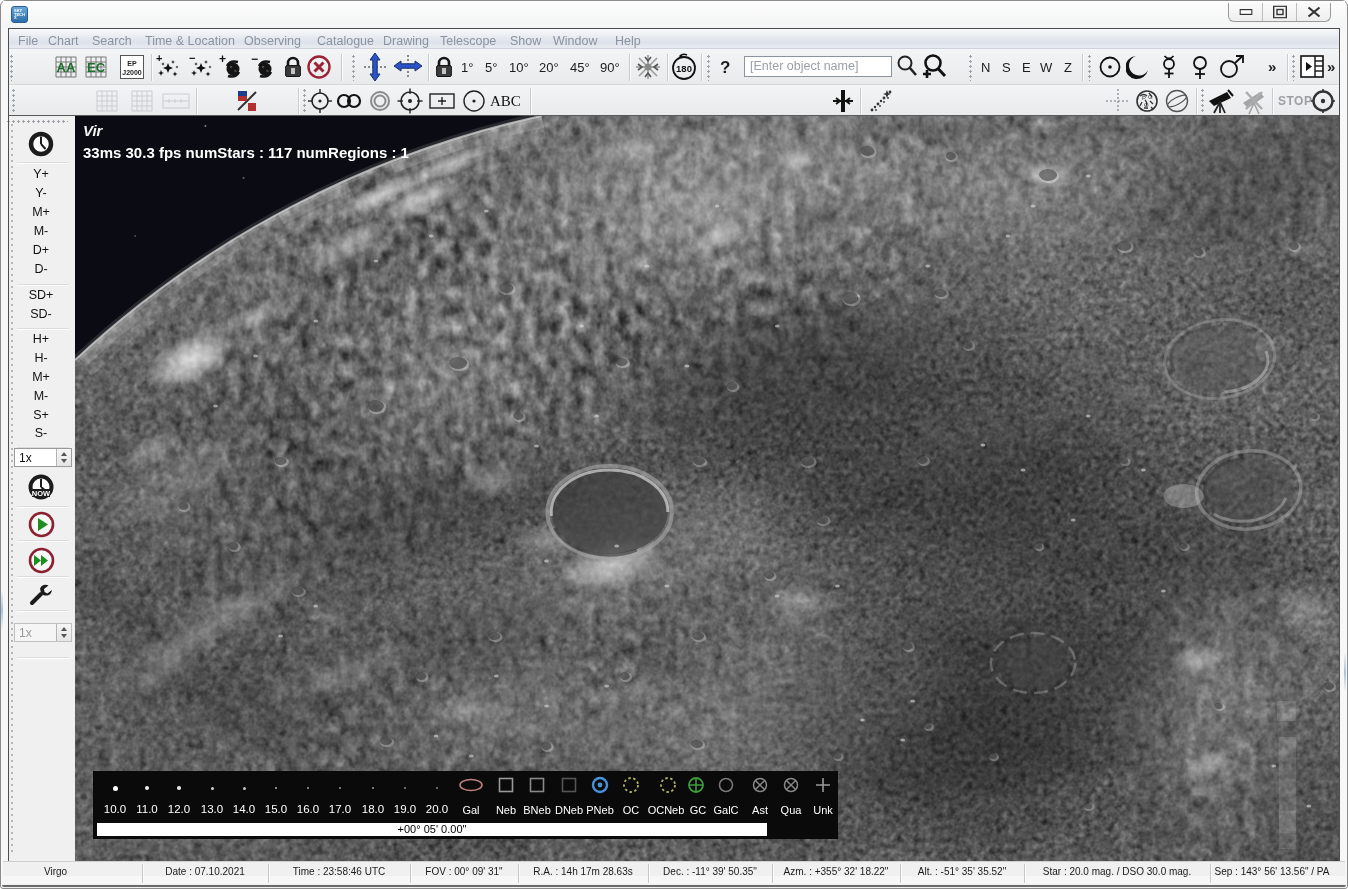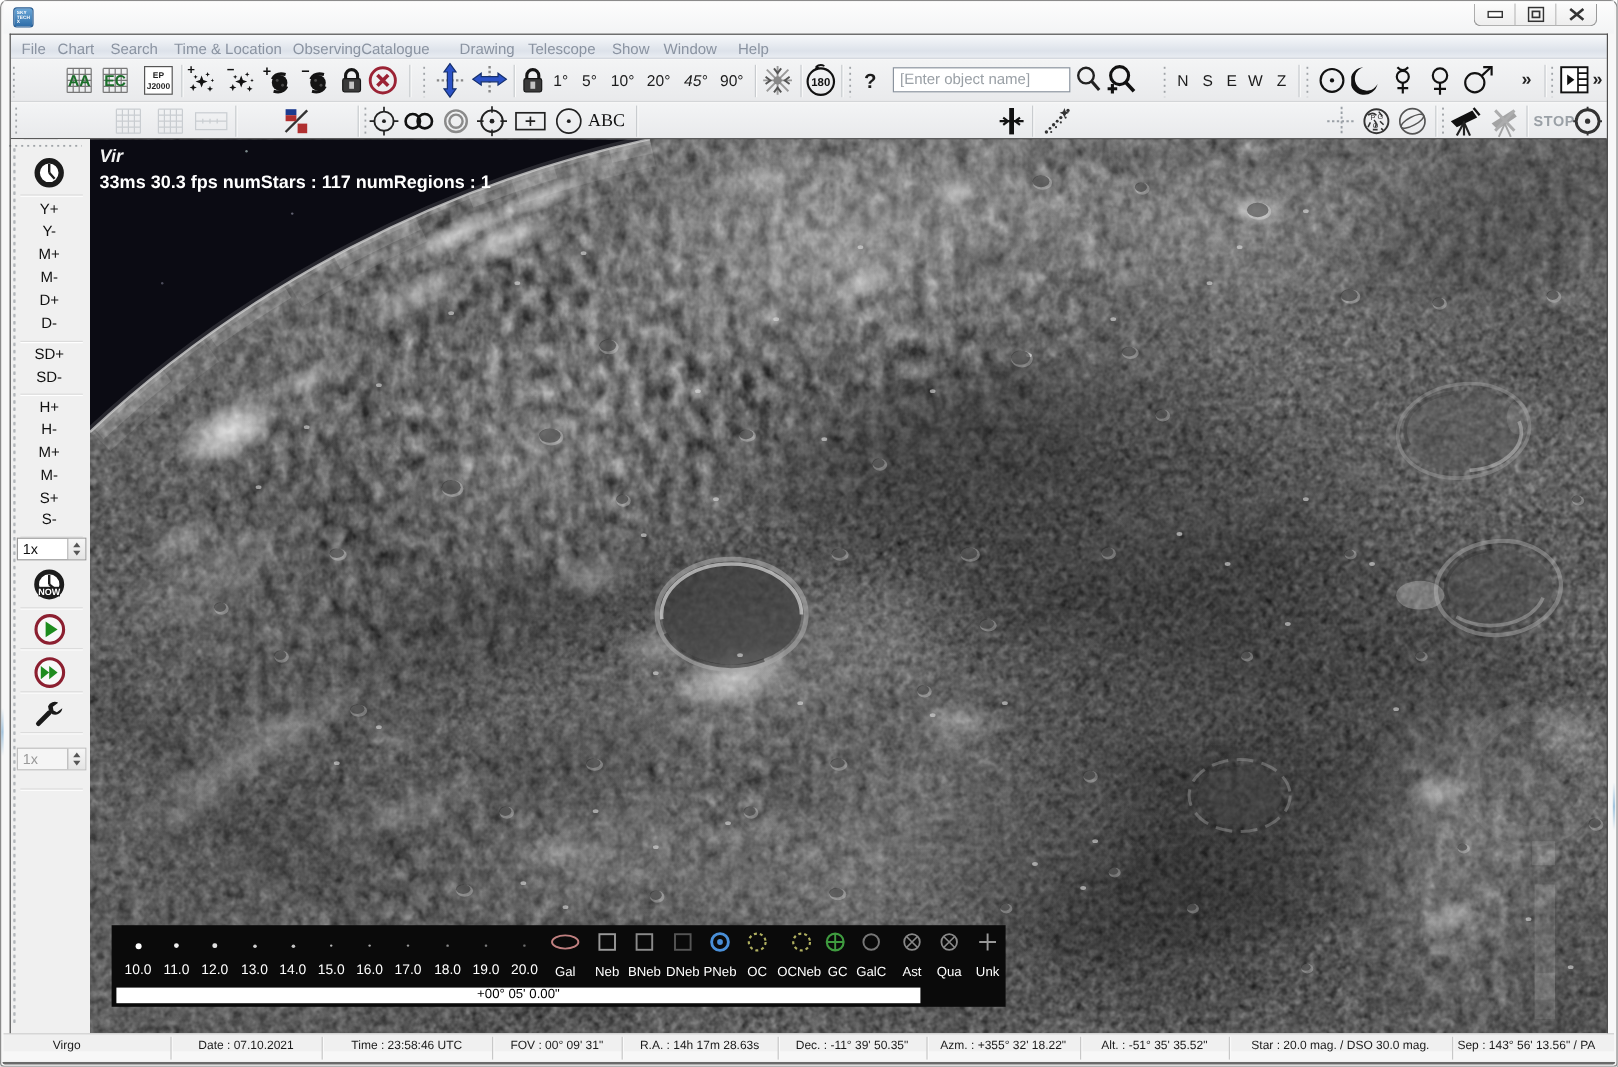--- a/index.html
+++ b/index.html
@@ -70,21 +70,21 @@
         </svg>
       </div>
   </div>
 </div>
 <div id="menubar">
     <div class="menuitem" style="left: 9px;">File</div>
     <div class="menuitem" style="left: 39px;">Chart</div>
     <div class="menuitem" style="left: 83px;">Search</div>
     <div class="menuitem" style="left: 136px;">Time &amp; Location</div>
     <div class="menuitem" style="left: 235px;">Observing</div>
-    <div class="menuitem" style="left: 292px; text-align: center;">Catalogue</div>
+    <div class="menuitem" style="left: 308px; text-align: center;">Catalogue</div>
     <div class="menuitem" style="left: 374px;">Drawing</div>
     <div class="menuitem" style="left: 431px;">Telescope</div>
     <div class="menuitem" style="left: 501px;">Show</div>
     <div class="menuitem" style="left: 544px;">Window</div>
     <div class="menuitem" style="left: 606px;">Help</div>
   </div>
 <div id="cborder" style="position:absolute;left:8px;top:28px;width:1332px;height:833px;border:1px solid #4e4e4e;border-bottom:none;z-index:4;pointer-events:none"></div>
 <div id="tb1">
     <div class="grip" style="left: 1px; top: 4px; height: 27px;"></div>
     <div class="ti btn" style="left: 10px; top: 3px; width: 30px; height: 28px;">
@@ -210,21 +210,21 @@
       <svg class="icon" width="20" height="24">
         <path d="M5,11 V8 a5,5 0 0 1 10,0 V11" fill="none" stroke="#161616" stroke-width="2.6"></path>
         <rect x="2.6" y="10.5" width="14.8" height="11" rx="1.5" fill="#3a3a3a" stroke="#161616"></rect>
         <rect x="8" y="13" width="4" height="6" fill="#ddd" opacity="0.85"></rect>
       </svg>
     </div>
     <div class="tbtext" style="left: 452px; top: 10px;">1°</div>
     <div class="tbtext" style="left: 476px; top: 10px;">5°</div>
     <div class="tbtext" style="left: 500px; top: 10px;">10°</div>
     <div class="tbtext" style="left: 530px; top: 10px;">20°</div>
-    <div class="tbtext" style="left: 561px; top: 10px; font-style: italic;">45°</div>
+    <div class="tbtext" style="left: 561px; top: 10px;">45°</div>
     <div class="tbtext" style="left: 591px; top: 10px;">90°</div>
     <div class="sep" style="left: 620px; top: 4px; height: 27px;"></div>
     <div class="ti" style="left: 625px; top: 3px; width: 28px; height: 28px;">
       <svg class="icon" width="28" height="28">
         <g stroke="#9a9a9a" stroke-width="1.6">
           <line x1="14" y1="2" x2="14" y2="26"></line>
           <line x1="2" y1="14" x2="26" y2="14"></line>
           <line x1="5" y1="5" x2="23" y2="23"></line>
           <line x1="23" y1="5" x2="5" y2="23"></line>
         </g>

